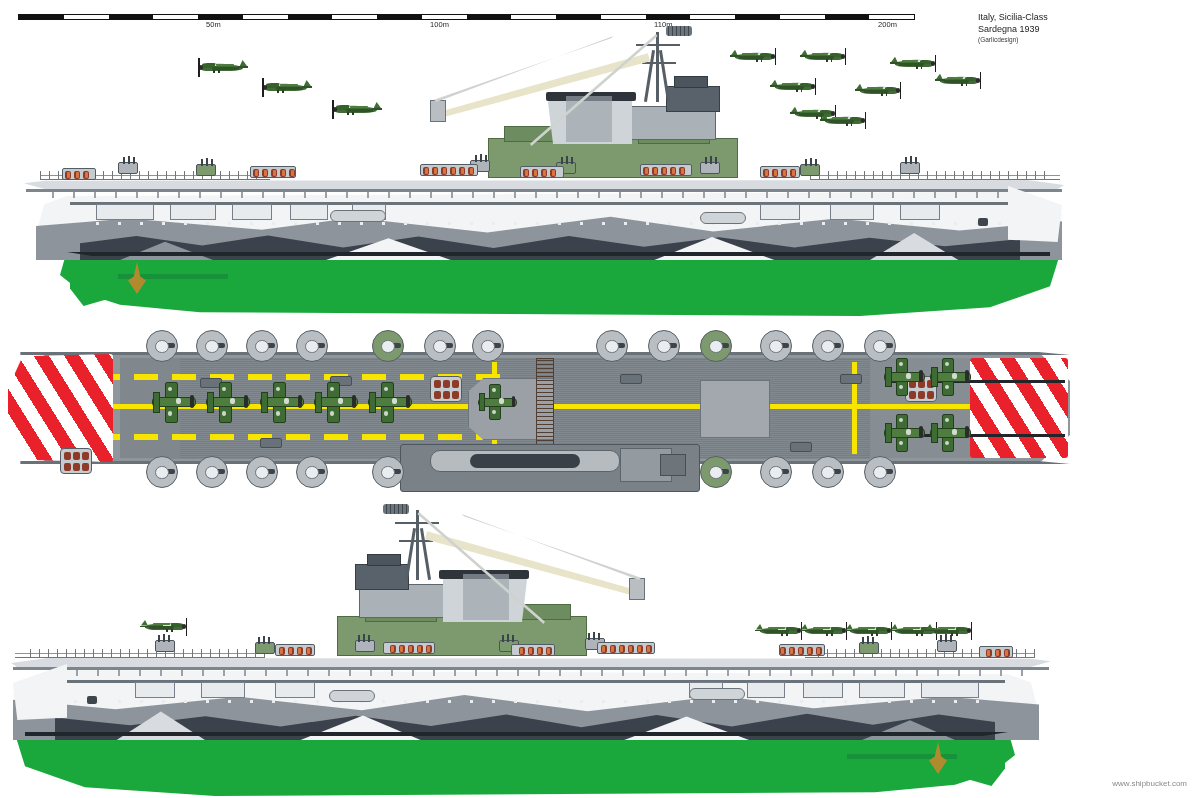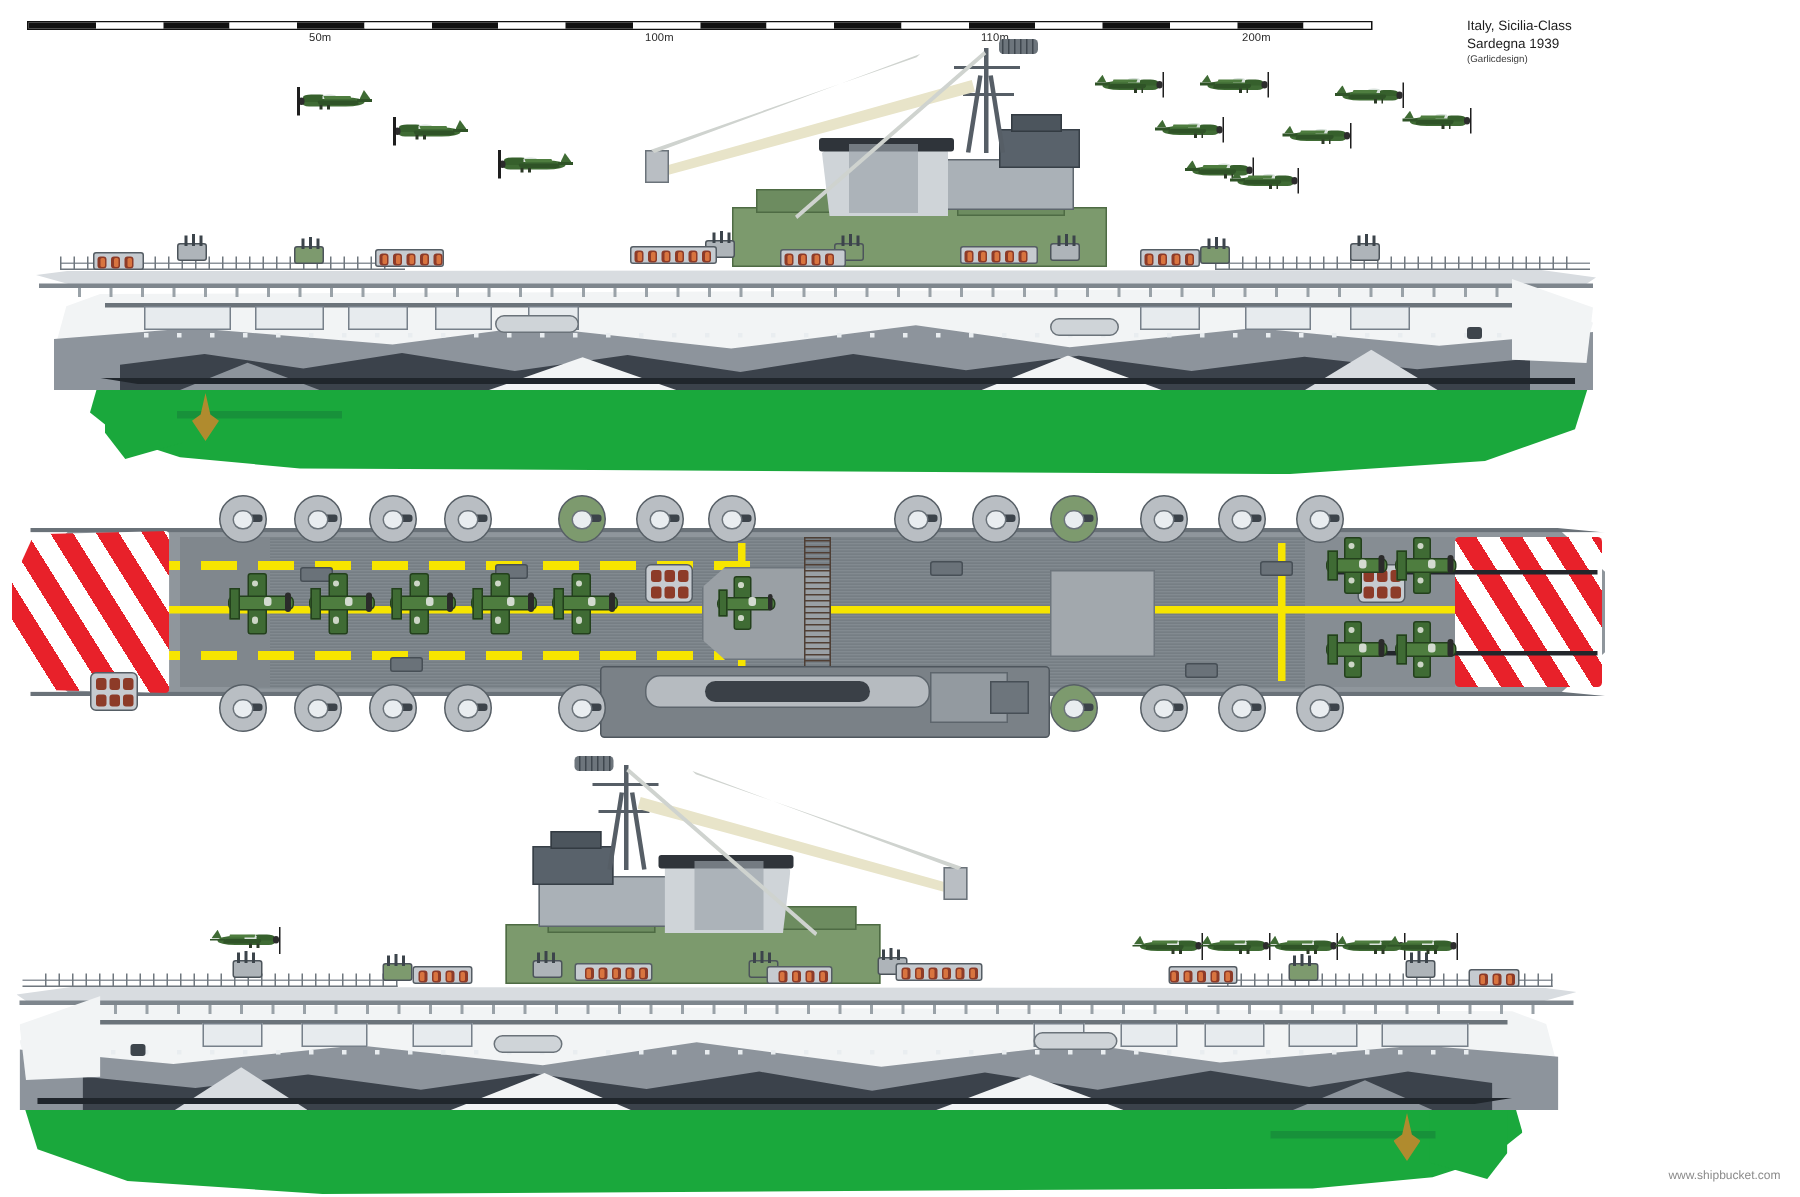--- a/index.html
+++ b/index.html
@@ -52,21 +52,21 @@
       <div class="seg on"></div>
       <div class="seg off"></div>
       <div class="seg on"></div>
       <div class="seg off"></div>
       <div class="seg on"></div>
       <div class="seg off"></div>
     </div>
   <div class="scale-label" style="left:206px">50m</div>
   <div class="scale-label" style="left:430px">100m</div>
   <div class="scale-label" style="left:654px">110m</div>
-  <div class="scale-label" style="left:828px">200m</div>
+  <div class="scale-label" style="left:878px">200m</div>
 
   <div id="title-block">
     <div class="t1">Italy, Sicilia-Class</div>
     <div class="t2">Sardegna 1939</div>
     <div class="t3">(Garlicdesign)</div>
   </div>
   <div id="watermark">www.shipbucket.com</div>
 
   <div id="air-group" style="position: absolute; left: 0px; top: 0px; width: 1200px; height: 170px;">
       <div style="position: absolute; left: 196px; top: 58px; width: 52px; height: 20px; transform: scaleX(-1);">

